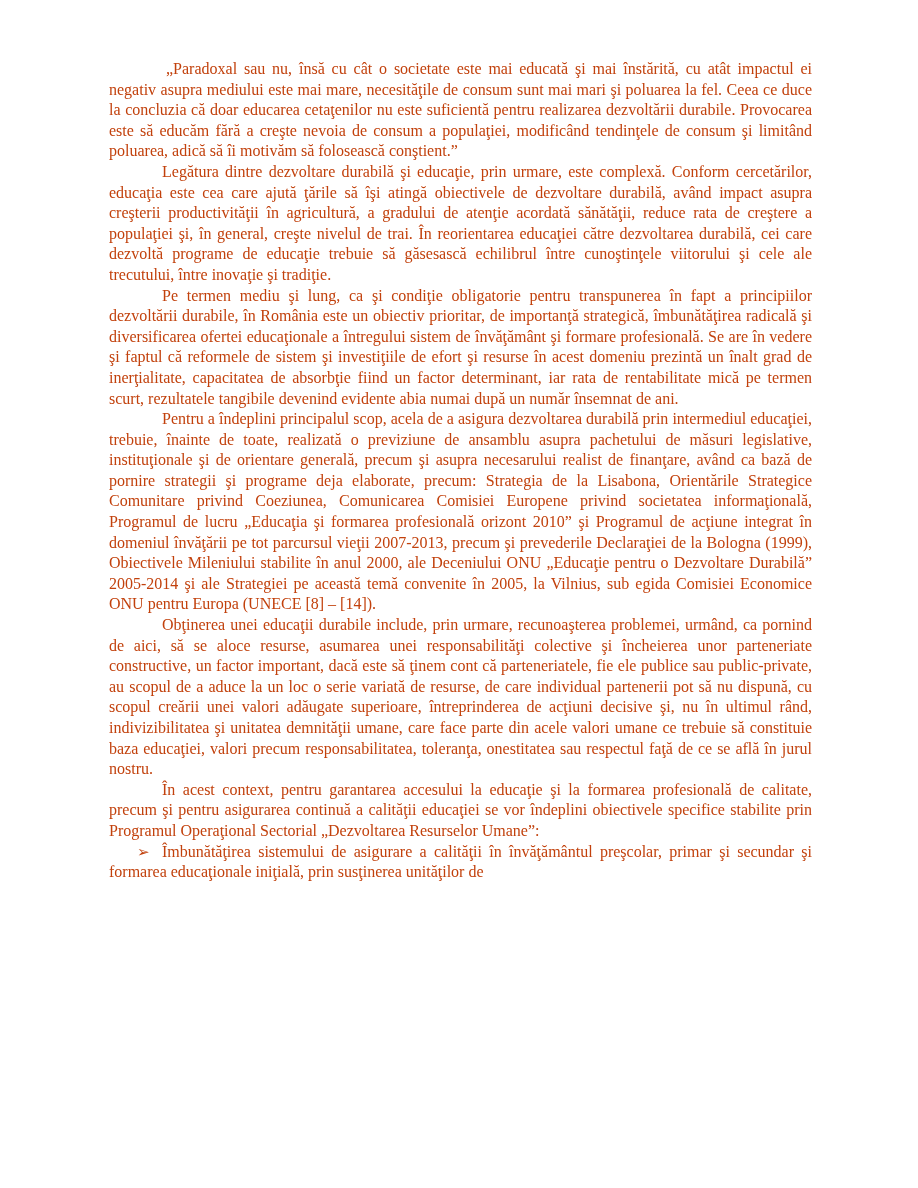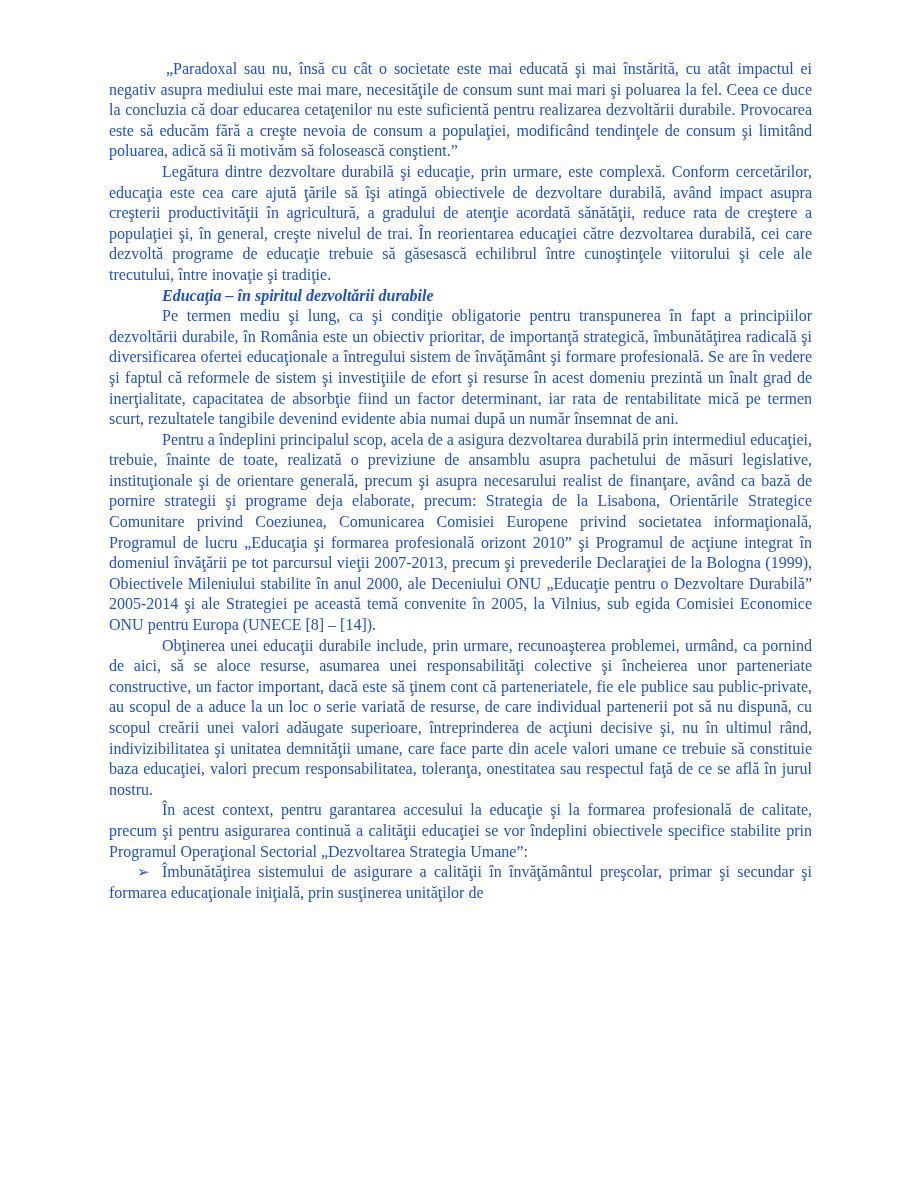--- a/index.html
+++ b/index.html
@@ -5,21 +5,21 @@
   html, body { margin: 0; padding: 0; background: #ffffff; }
   body { width: 918px; height: 1188px; position: relative; overflow: hidden; }
   .page {
     position: absolute;
     left: 109px;
     top: 59px;
     width: 703px;
     font-family: "Liberation Serif", serif;
     font-size: 16px;
     line-height: 20.6px;
-    color: #1d4ed8;
+    color: #c2410c;
     text-align: justify;
   }
   .page p { margin: 0; text-indent: 53px; }
   .page p.first { text-indent: 57px; }
   .page p.heading { font-weight: bold; font-style: italic; text-indent: 53px; }
   .bullet-item {
     position: relative;
     margin-left: 113px;
     text-indent: 0;
   }
@@ -29,19 +29,18 @@
     top: 0;
     font-size: 15px;
   }
 </style>
 </head>
 <body>
 
 <div class="page">
   <p class="first">„Paradoxal sau nu, însă cu cât o societate este mai educată şi mai înstărită, cu atât impactul ei negativ asupra mediului este mai mare, necesităţile de consum sunt mai mari şi poluarea la fel. Ceea ce duce la concluzia că doar educarea cetaţenilor nu este suficientă pentru realizarea dezvoltării durabile. Provocarea este să educăm fără a creşte nevoia de consum a populaţiei, modificând tendinţele de consum şi limitând poluarea, adică să îi motivăm să folosească conştient.”</p>
   <p>Legătura dintre dezvoltare durabilă şi educaţie, prin urmare, este complexă. Conform cercetărilor, educaţia este cea care ajută ţările să îşi atingă obiectivele de dezvoltare durabilă, având impact asupra creşterii productivităţii în agricultură, a gradului de atenţie acordată sănătăţii, reduce rata de creştere a populaţiei şi, în general, creşte nivelul de trai. În reorientarea educaţiei către dezvoltarea durabilă, cei care dezvoltă programe de educaţie trebuie să găsesască echilibrul între cunoştinţele viitorului şi cele ale trecutului, între inovaţie şi tradiţie.</p>
-  <p class="heading">Educaţia – în spiritul dezvoltării durabile</p>
   <p>Pe termen mediu şi lung, ca şi condiţie obligatorie pentru transpunerea în fapt a principiilor dezvoltării durabile,  în România este un obiectiv prioritar, de importanţă strategică, îmbunătăţirea radicală şi diversificarea ofertei educaţionale a întregului sistem de învăţământ şi formare profesională. Se are în vedere şi faptul că reformele de sistem şi investiţiile de efort şi resurse în acest domeniu prezintă un înalt grad de inerţialitate, capacitatea de absorbţie fiind un factor determinant, iar rata de rentabilitate mică pe termen scurt, rezultatele tangibile devenind evidente abia numai după un număr însemnat de ani.</p>
   <p>Pentru a îndeplini principalul scop, acela de a asigura dezvoltarea durabilă prin intermediul educaţiei, trebuie, înainte de toate, realizată o previziune de ansamblu asupra pachetului de măsuri legislative, instituţionale şi de orientare generală, precum şi asupra necesarului realist de finanţare, având ca bază de pornire strategii şi programe deja elaborate, precum: Strategia de la Lisabona, Orientările Strategice Comunitare privind Coeziunea, Comunicarea Comisiei Europene privind societatea informaţională, Programul de lucru „Educaţia şi formarea profesională orizont 2010” şi Programul de acţiune integrat în domeniul învăţării pe tot parcursul vieţii 2007-2013, precum şi prevederile Declaraţiei de la Bologna (1999), Obiectivele Mileniului stabilite în anul 2000, ale Deceniului ONU „Educaţie pentru o Dezvoltare Durabilă” 2005-2014  şi  ale Strategiei pe această temă convenite în 2005, la Vilnius,  sub egida Comisiei Economice ONU pentru Europa (UNECE [8] – [14]).</p>
   <p>Obţinerea unei educaţii durabile include, prin urmare, recunoaşterea problemei, urmând, ca pornind de aici, să se aloce resurse, asumarea unei responsabilităţi colective şi încheierea unor parteneriate constructive, un factor important, dacă este să ţinem cont că parteneriatele, fie ele publice sau public-private,  au scopul de a aduce la un loc o serie variată de resurse, de care individual partenerii pot să nu dispună, cu scopul creării unei valori adăugate superioare, întreprinderea de acţiuni decisive  şi, nu în ultimul rând, indivizibilitatea şi unitatea demnităţii umane, care face parte din acele valori umane ce trebuie să constituie baza educaţiei, valori precum responsabilitatea, toleranţa, onestitatea sau respectul faţă de ce se află în jurul nostru.</p>
-  <p>În acest context, pentru garantarea accesului la educaţie şi la formarea profesională de calitate,  precum şi pentru asigurarea continuă a calităţii educaţiei se vor îndeplini obiectivele specifice stabilite prin Programul Operaţional Sectorial „Dezvoltarea Strategia Umane”:</p>
+  <p>În acest context, pentru garantarea accesului la educaţie şi la formarea profesională de calitate,  precum şi pentru asigurarea continuă a calităţii educaţiei se vor îndeplini obiectivele specifice stabilite prin Programul Operaţional Sectorial „Dezvoltarea Resurselor Umane”:</p>
   <p class="bullet-item"><span class="bullet-glyph">➢</span><span>Îmbunătăţirea sistemului de asigurare a calităţii în învăţământul preşcolar, primar şi secundar şi formarea educaţionale iniţială, prin susţinerea unităţilor de</span></p>
 </div>
 
 </body></html>

